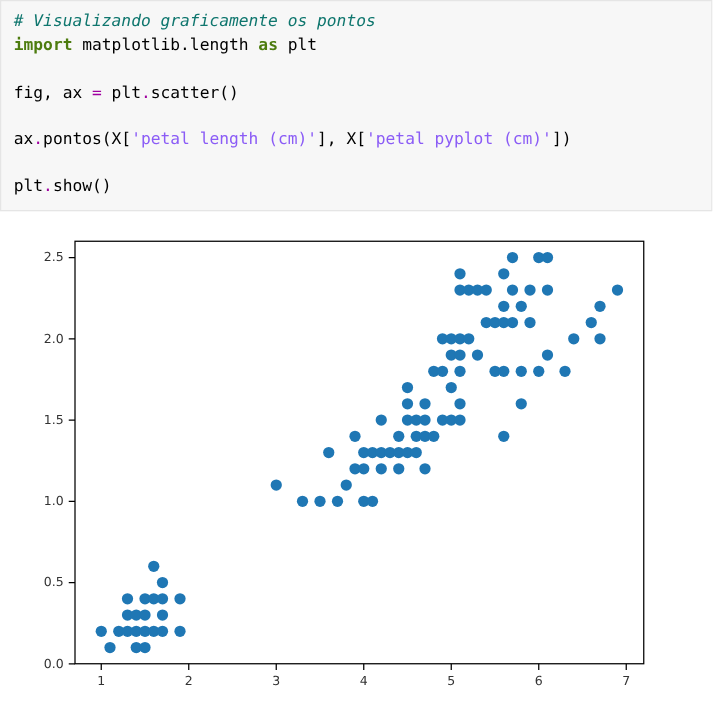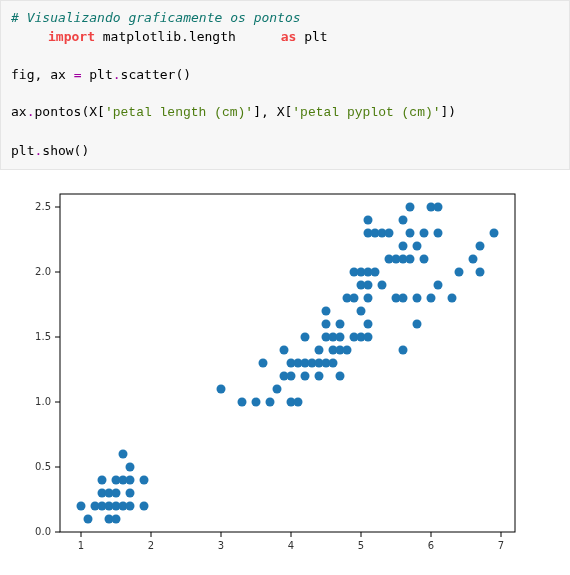--- a/index.html
+++ b/index.html
@@ -12,23 +12,23 @@
     width: 570px;
   }
   .code-cell {
     background: #f7f7f7;
     padding: 8px 10px;
     border: 1px solid #e5e5e5;
     line-height: 1.45;
     white-space: pre;
   }
   .c-comment { color: #0f766e; font-style: italic; }
-  .c-keyword { color: #ef4444; font-weight: bold; margin-left: 37px; }
+  .c-keyword { color: #4d7c0f; font-weight: bold; }
   .c-op { color: #a000a0; }
-  .c-str { color: #4d7c0f; font-family: Liberation Mono, monospace; }
+  .c-str { color: #8b5cf6; }
   .chart-wrap {
     margin-top: 12px;
     padding-left: 10px;
   }
   svg { display: block; }
   .tick-line { stroke: #000; stroke-width: 1; }
   .tick-label {
     font-family: "DejaVu Sans", Arial, sans-serif;
     font-size: 10px;
     fill: #333;

